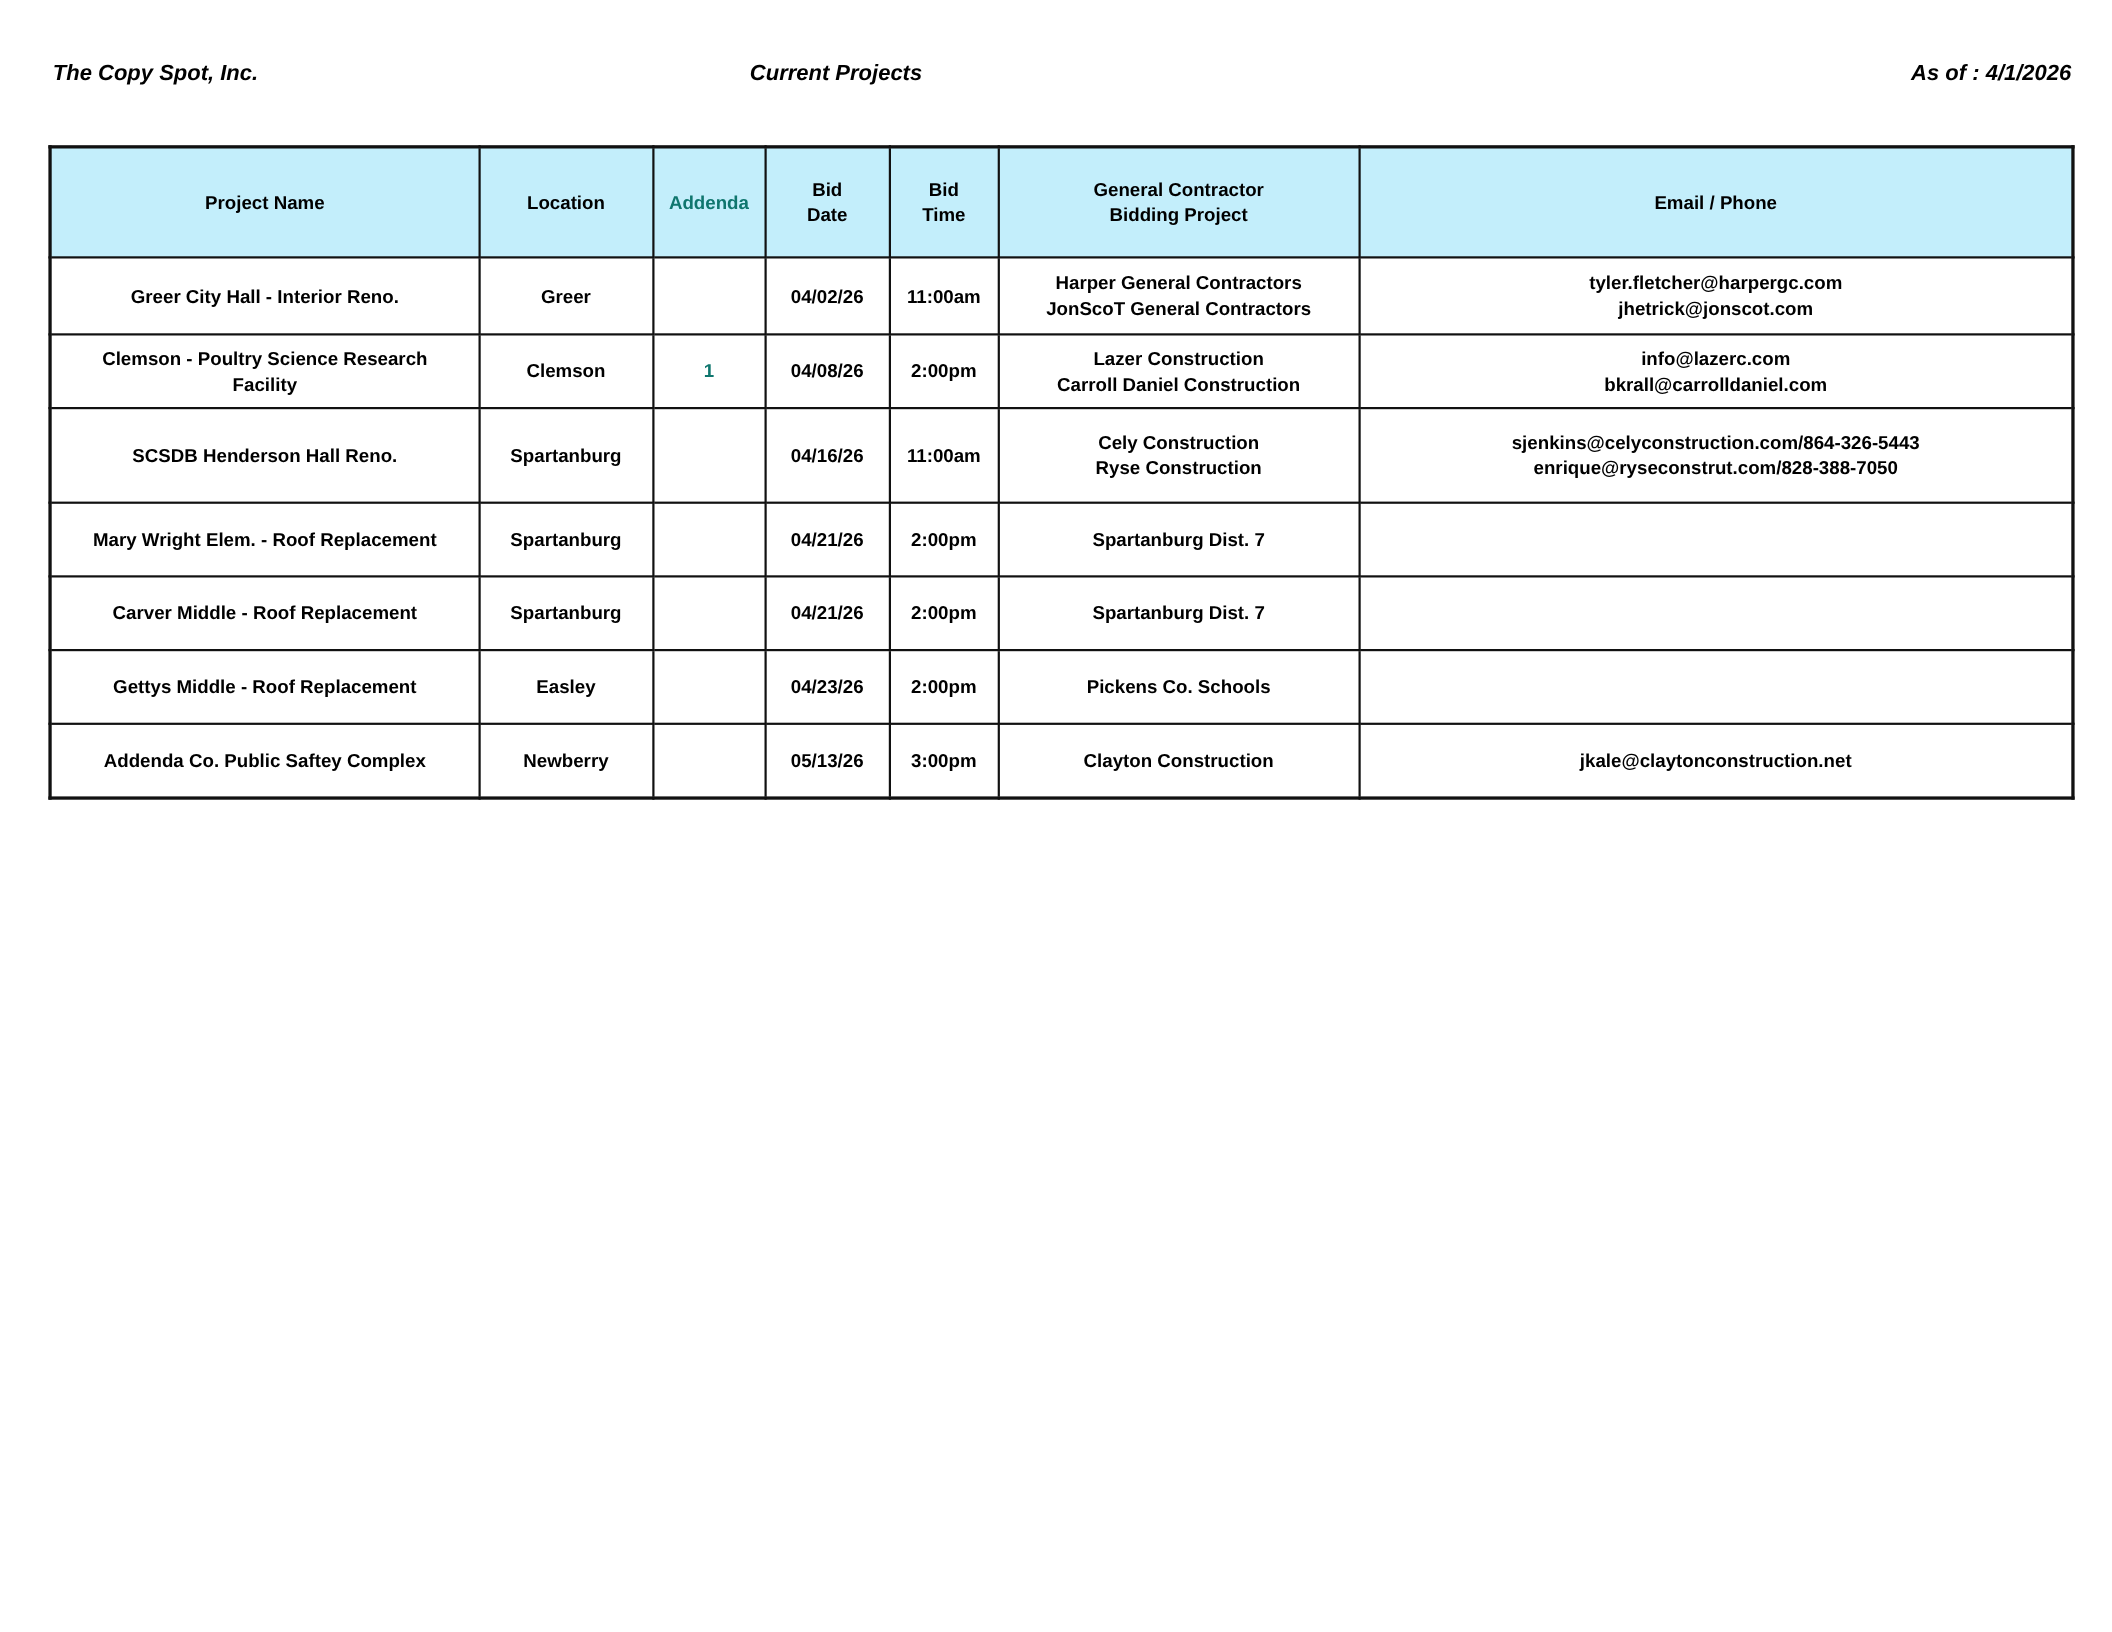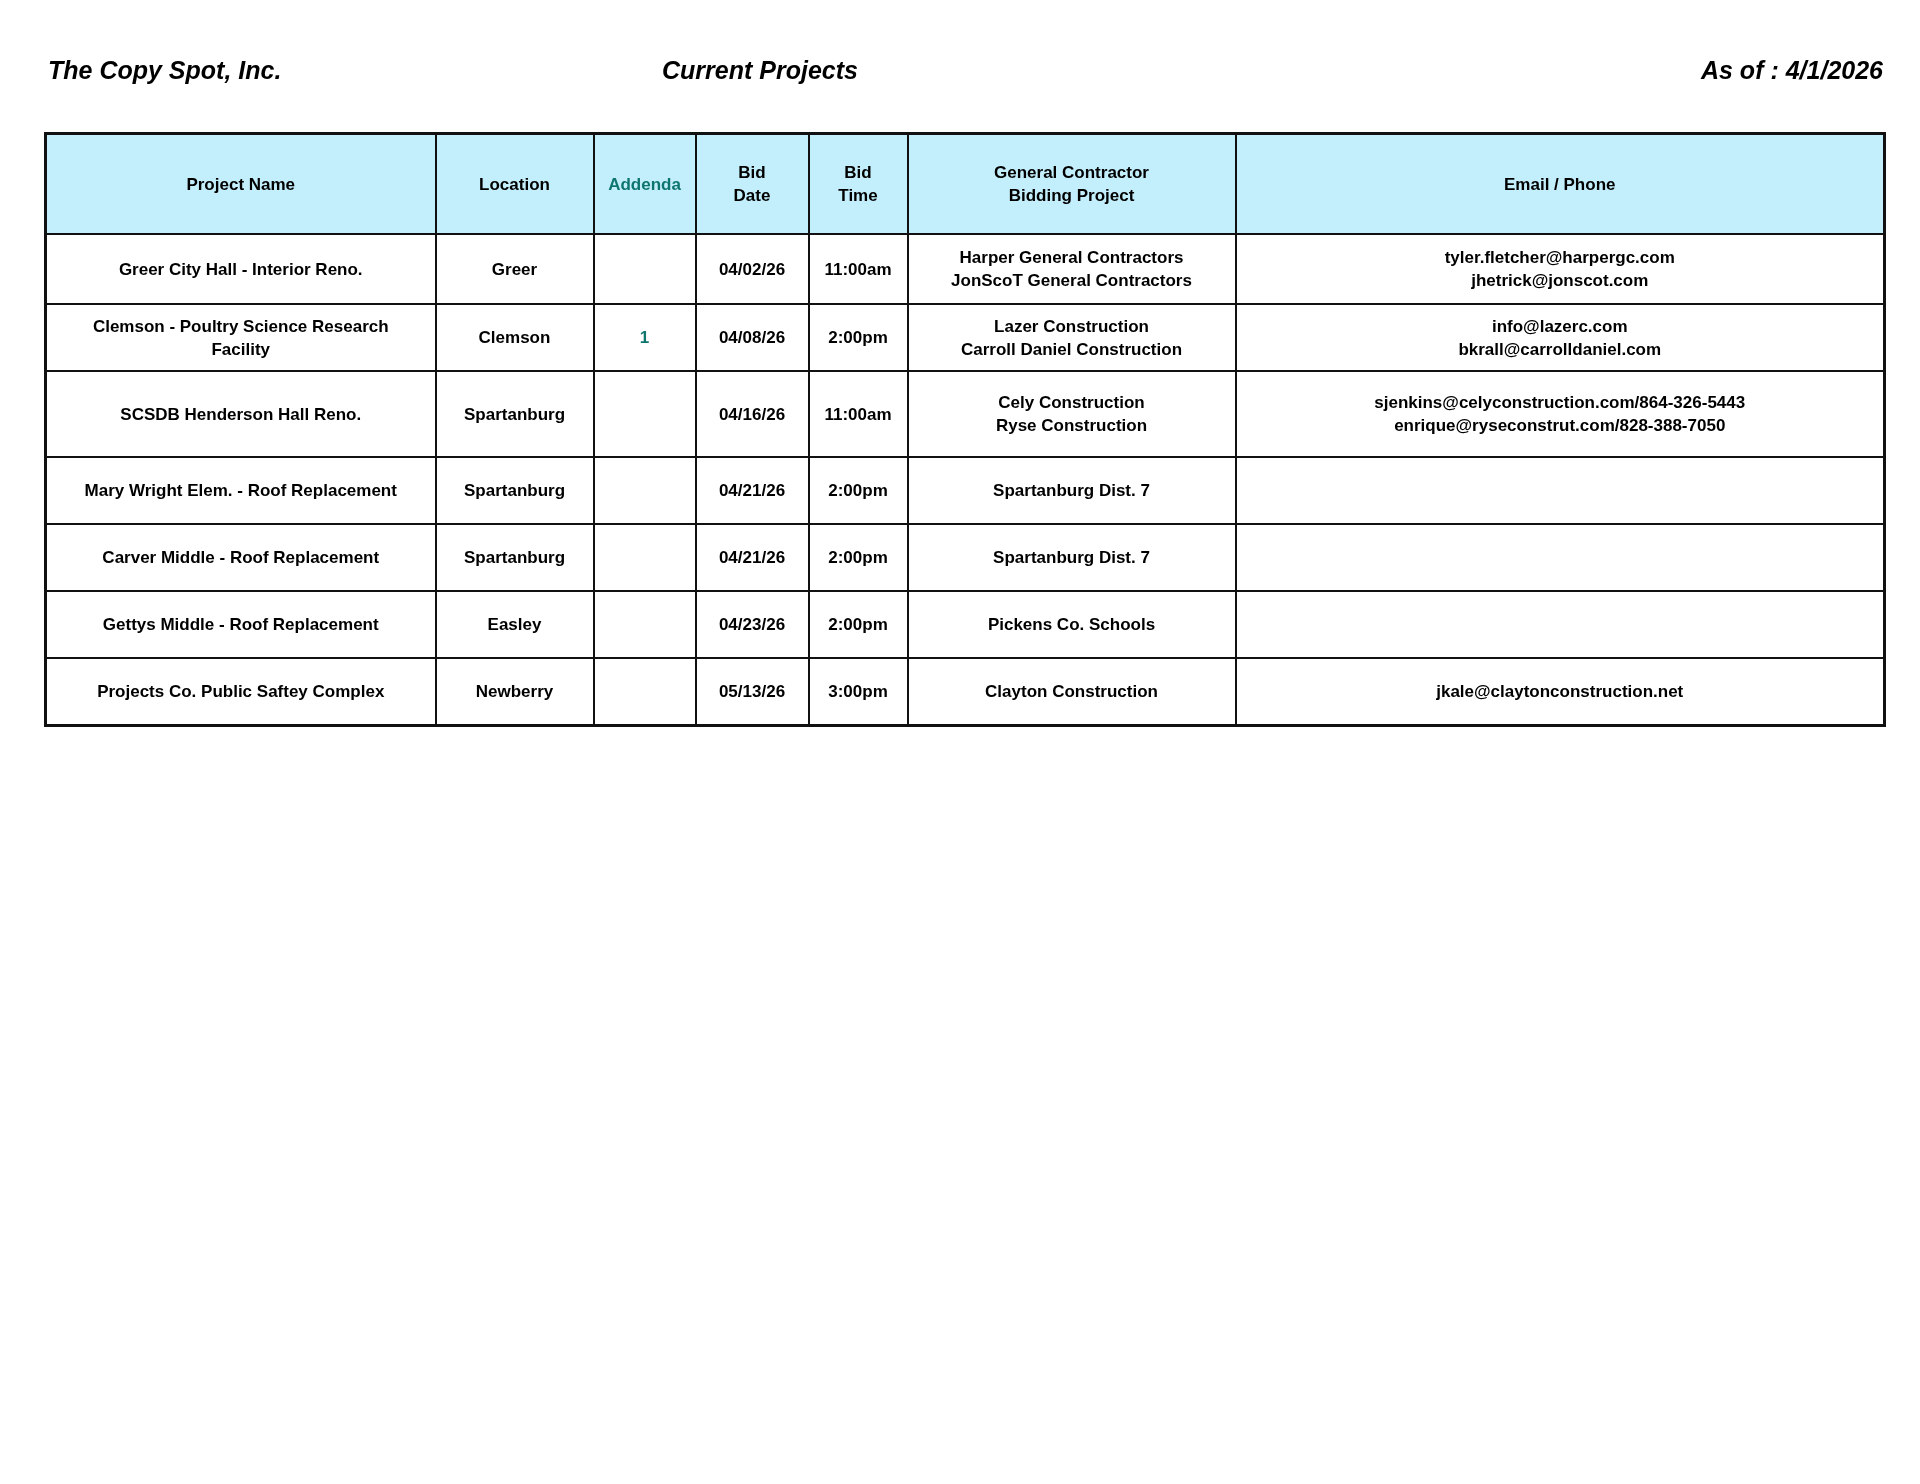--- a/index.html
+++ b/index.html
@@ -1,19 +1,19 @@
 <!DOCTYPE html>
 <html><head>
 <meta charset="utf-8">
 <style>
   html, body { margin: 0; padding: 0; background: #ffffff; }
   body { width: 1920px; height: 1484px; position: relative; overflow: hidden;
          font-family: "Liberation Sans", sans-serif; color: #000; }
   .hdr { position: absolute; top: 56px; font-family: "Liberation Sans", sans-serif;
-         font-weight: bold; font-style: italic; font-size: 25px; white-space: nowrap; }
+         font-weight: bold; font-style: italic; font-size: 20px; white-space: nowrap; }
   #company { left: 48px; }
   #title { left: 0; width: 1520px; text-align: center; }
   #asof { right: 37px; }
   table { position: absolute; left: 44px; top: 132px; width: 1839px;
           border-collapse: collapse; table-layout: fixed;
           border: 3px solid #111; }
   th, td { border: 2px solid #111; text-align: center; vertical-align: middle;
            font-family: "Liberation Sans", sans-serif; font-weight: bold;
            font-size: 17px; line-height: 23px; padding: 0 6px; }
   thead th { background: #c3eefb; height: 98px; font-weight: bold; }
@@ -162,21 +162,21 @@
       <td>04/23/26</td>
       <td>2:00pm</td>
       <td>
         <span class="line">Pickens Co. Schools</span>
         </td>
       <td></td>
     </tr>
 
     <tr class="h69">
       <td>
-        <span class="line">Projects Co. Public Saftey Complex</span>
+        <span class="line">Addenda Co. Public Saftey Complex</span>
         </td>
       <td>Newberry</td>
       <td class="red"></td>
       <td>05/13/26</td>
       <td>3:00pm</td>
       <td>
         <span class="line">Clayton Construction</span>
         </td>
       <td>
         <span class="line">jkale@claytonconstruction.net</span>

